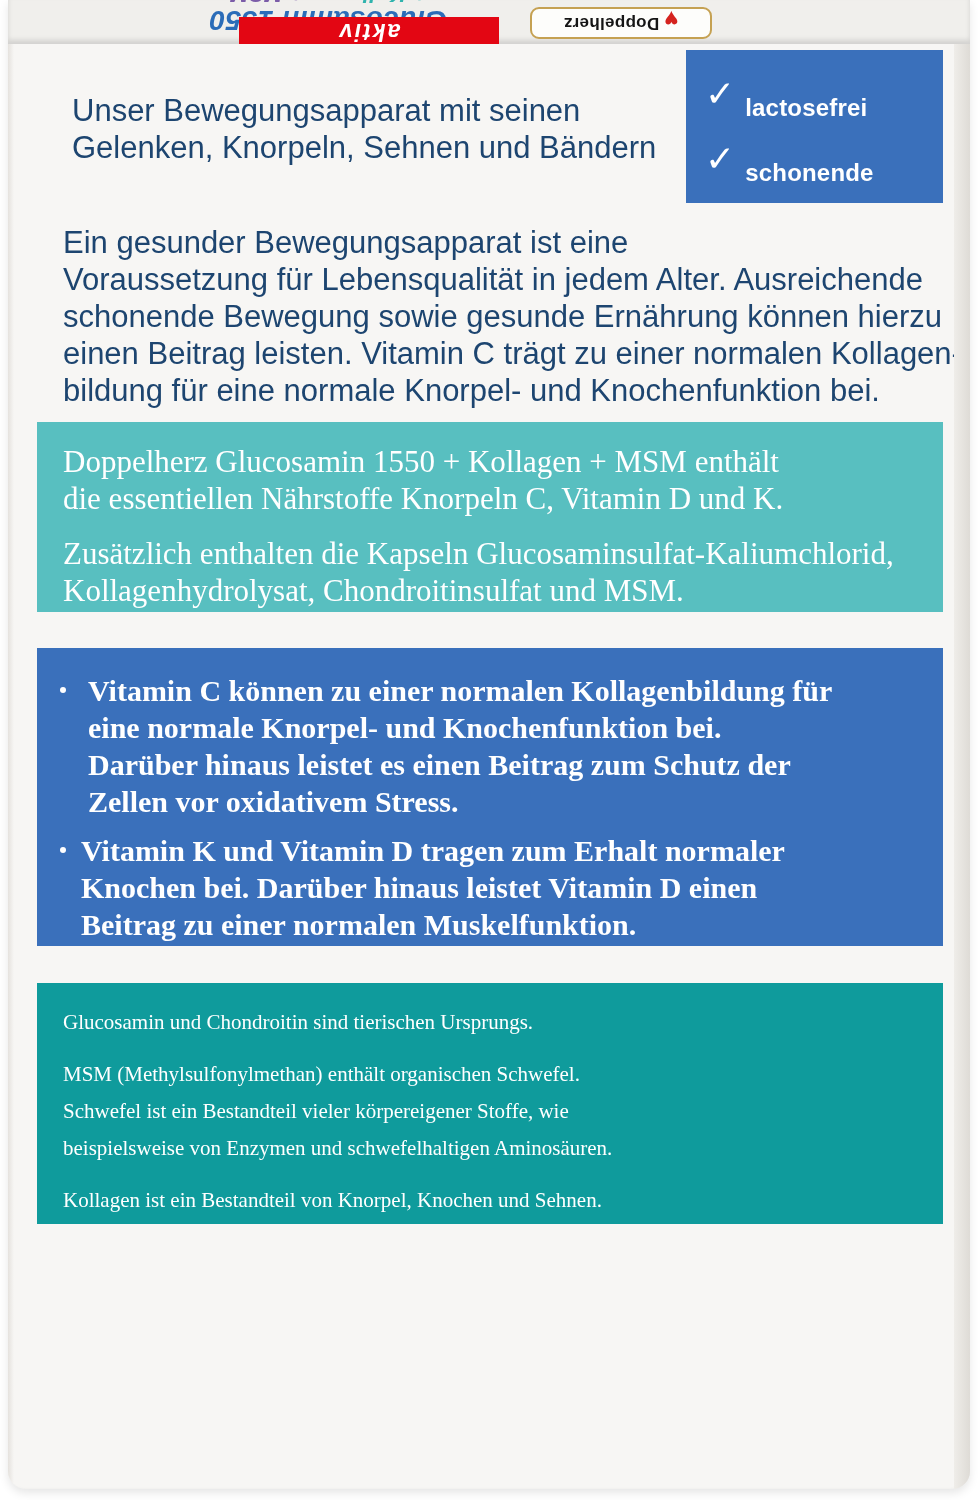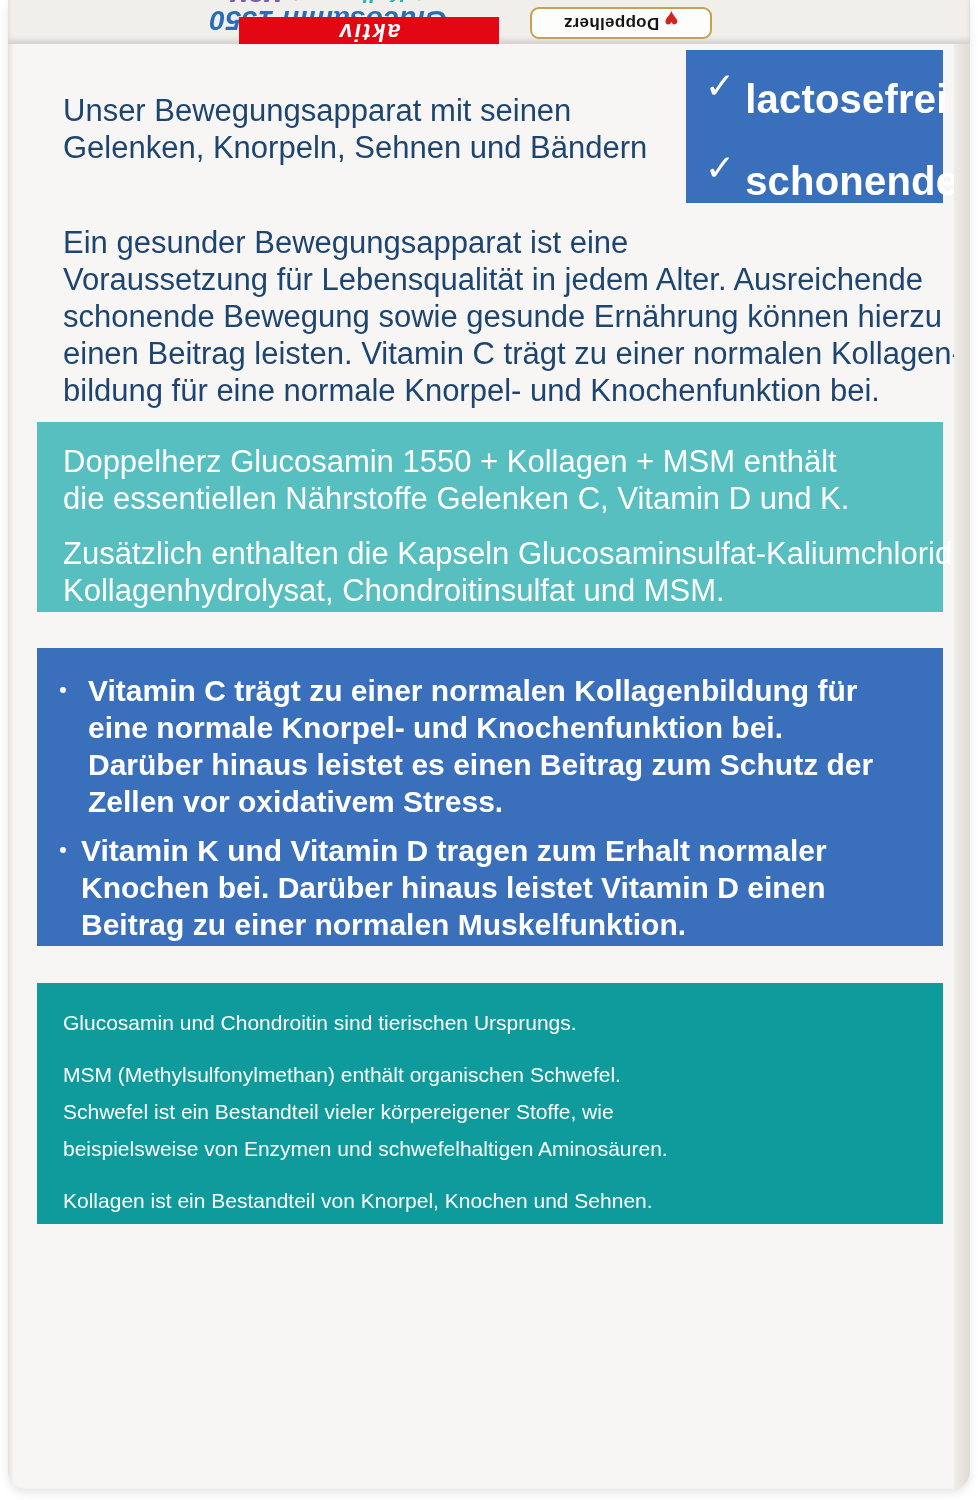--- a/index.html
+++ b/index.html
@@ -35,29 +35,29 @@
     background:#fdfdfb; border:2px solid #c5a152; border-radius:9px;
     transform:rotate(180deg); display:flex; align-items:center; justify-content:center; gap:5px; overflow:visible; }
   .dh-heart { color:#d5231f; font-size:24px; line-height:1; margin-top:7px; }
   .dh-word { color:#151515; font-weight:bold; font-size:17px; letter-spacing:0.3px; }
 
   
   .claims { position:absolute; left:678px; top:50px; width:257px; height:153px; background:#3a70bb;
     display:flex; flex-direction:column; justify-content:center; gap:9px; padding-left:19px; }
   .claim-row { display:flex; align-items:center; gap:10px; color:#ffffff; }
   .claim-check { font-size:36px; line-height:1; font-weight:400; }
-  .claim-label { font-size:40px; font-weight:bold; letter-spacing:0.2px;margin-top:28px; }
+  .claim-label { font-size:24px; font-weight:bold; letter-spacing:0.2px;margin-top:28px; }
 
   
   .para { position:absolute; color:#1d4570; font-size:31px; line-height:37px; }
-  .para-1 { left:55px; top:92px; }
+  .para-1 { left:64px; top:92px; }
   .para-2 { left:55px; top:224px; }
 
   
-  .box { position:absolute; left:29px; width:906px; color:#ffffff; }
+  .box { position:absolute; left:29px; width:906px; color:#ffffff;font-family:Liberation Serif, serif; }
   .box .line { white-space:nowrap; }
   .teal1 { top:422px; height:190px; background:#58bfc0; padding:21px 18px 0 26px; font-size:31px; line-height:37px; }
   .teal1 .bp + .bp { margin-top:18px; }
   .bluebox { top:648px; height:298px; background:#3a70bb; padding:24px 14px 0 0;
     font-size:30px; line-height:37px; font-weight:bold; }
   .bluebox ul { list-style:none; }
   .bluebox li { position:relative; padding-left:51px; }
   .bluebox li + li { margin-top:12px;padding-left:44px; }
   .bullet-dot { position:absolute; left:23px; top:15px; width:6px; height:6px; border-radius:50%; background:#ffffff; }
   .teal2 { top:983px; height:241px; background:#0f9b9c; padding:21px 18px 0 26px; font-size:21px; line-height:37px; }
@@ -103,33 +103,33 @@
       <div class="line">Ein gesunder Bewegungsapparat ist eine</div>
       <div class="line">Voraussetzung für Lebensqualität in jedem Alter. Ausreichende</div>
       <div class="line">schonende Bewegung sowie gesunde Ernährung können hierzu</div>
       <div class="line">einen Beitrag leisten. Vitamin C trägt zu einer normalen Kollagen-</div>
       <div class="line">bildung für eine normale Knorpel- und Knochenfunktion bei.</div>
     </div>
 
     <div class="box teal1">
       <div class="bp">
         <div class="line">Doppelherz Glucosamin 1550 + Kollagen + MSM enthält</div>
-        <div class="line">die essentiellen Nährstoffe Gelenken C, Vitamin D und K.</div>
+        <div class="line">die essentiellen Nährstoffe Knorpeln C, Vitamin D und K.</div>
       </div>
       <div class="bp">
         <div class="line">Zusätzlich enthalten die Kapseln Glucosaminsulfat-Kaliumchlorid,</div>
         <div class="line">Kollagenhydrolysat, Chondroitinsulfat und MSM.</div>
       </div>
     </div>
 
     <div class="box bluebox">
       <ul>
         <li>
           <span class="bullet-dot"></span>
-          <div class="line">Vitamin C trägt zu einer normalen Kollagenbildung für</div>
+          <div class="line">Vitamin C können zu einer normalen Kollagenbildung für</div>
           <div class="line">eine normale Knorpel- und Knochenfunktion bei.</div>
           <div class="line">Darüber hinaus leistet es einen Beitrag zum Schutz der</div>
           <div class="line">Zellen vor oxidativem Stress.</div>
         </li>
         <li>
           <span class="bullet-dot"></span>
           <div class="line">Vitamin K und Vitamin D tragen zum Erhalt normaler</div>
           <div class="line">Knochen bei. Darüber hinaus leistet Vitamin D einen</div>
           <div class="line">Beitrag zu einer normalen Muskelfunktion.</div>
         </li>

